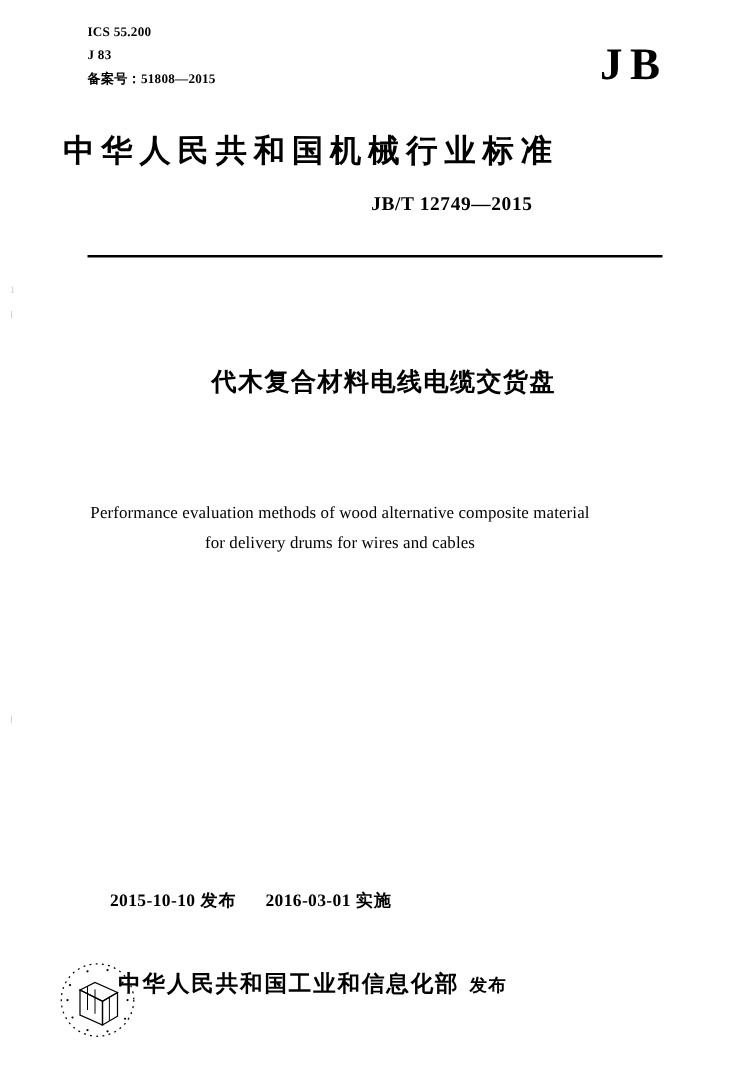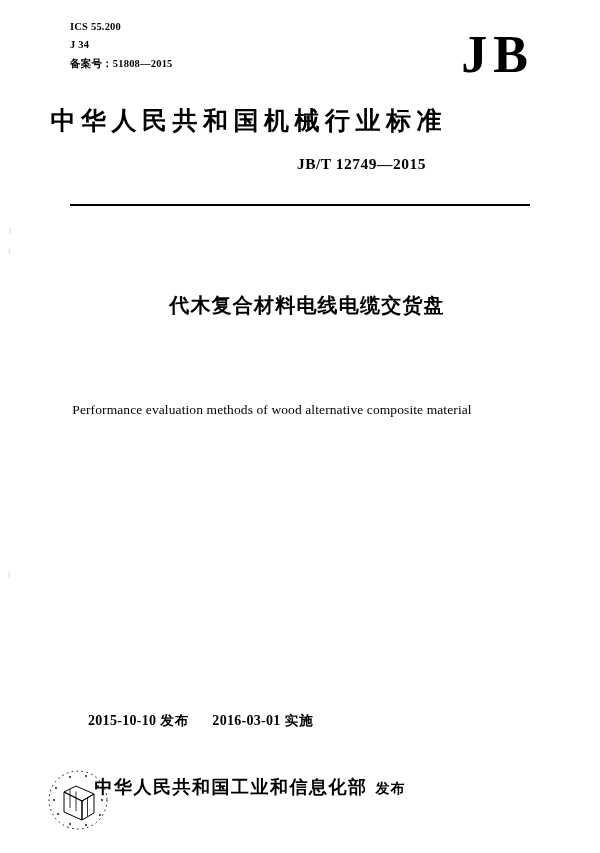--- a/index.html
+++ b/index.html
@@ -21,36 +21,36 @@
   }
 
   
   .header-row {
     position: absolute;
     top: 18px;
     left: 70px;
     right: 70px;
     display: flex;
     justify-content: space-between;
-    align-items: flex-start;
+    align-items: center;
   }
   .ics-block {
     font-family: "Liberation Serif", serif;
     font-weight: bold;
     font-size: 10.5px;
     line-height: 1.75;
     letter-spacing: 0.2px;
   }
   .ics-block div {
     white-space: nowrap;
   }
   .jb-logo {
     font-family: "Liberation Serif", serif;
     font-weight: bold;
-    font-size: 52px;
+    font-size: 36px;
     letter-spacing: 6px;
     line-height: 0.95;
     margin-top: 12px;
     margin-right: -4px;
     margin-left: 40px;
   }
 
   
   .std-title {
     position: absolute;
@@ -184,38 +184,39 @@
 
 <div class="page">
 
   <div class="margin-mark" style="top:228px;">1</div>
   <div class="margin-mark" style="top:248px;">Ⅰ</div>
   <div class="margin-mark" style="top:572px;">Ⅰ</div>
 
   <div class="header-row">
     <div class="ics-block">
       <div>ICS 55.200</div>
-      <div>J 34</div>
+      <div>J 83</div>
       <div>备案号：51808—2015</div>
     </div>
     <div class="jb-logo">JB</div>
   </div>
 
   <div class="std-title">中华人民共和国机械行业标准</div>
 
   <div class="std-number">JB/T 12749—2015</div>
 
   <div class="rule"></div>
 
   <div class="doc-title">
     <div>代木复合材料电线电缆交货盘</div>
   </div>
 
   <div class="doc-title-en">
     <div>Performance evaluation methods of wood alternative composite material</div>
+    <div>for delivery drums for wires and cables</div>
   </div>
 
   <div class="dates">
     <div class="date-item">
       <span class="num">2015-10-10</span><span class="suffix">发布</span>
     </div>
     <div class="date-item">
       <span class="num">2016-03-01</span><span class="suffix">实施</span>
     </div>
   </div>

